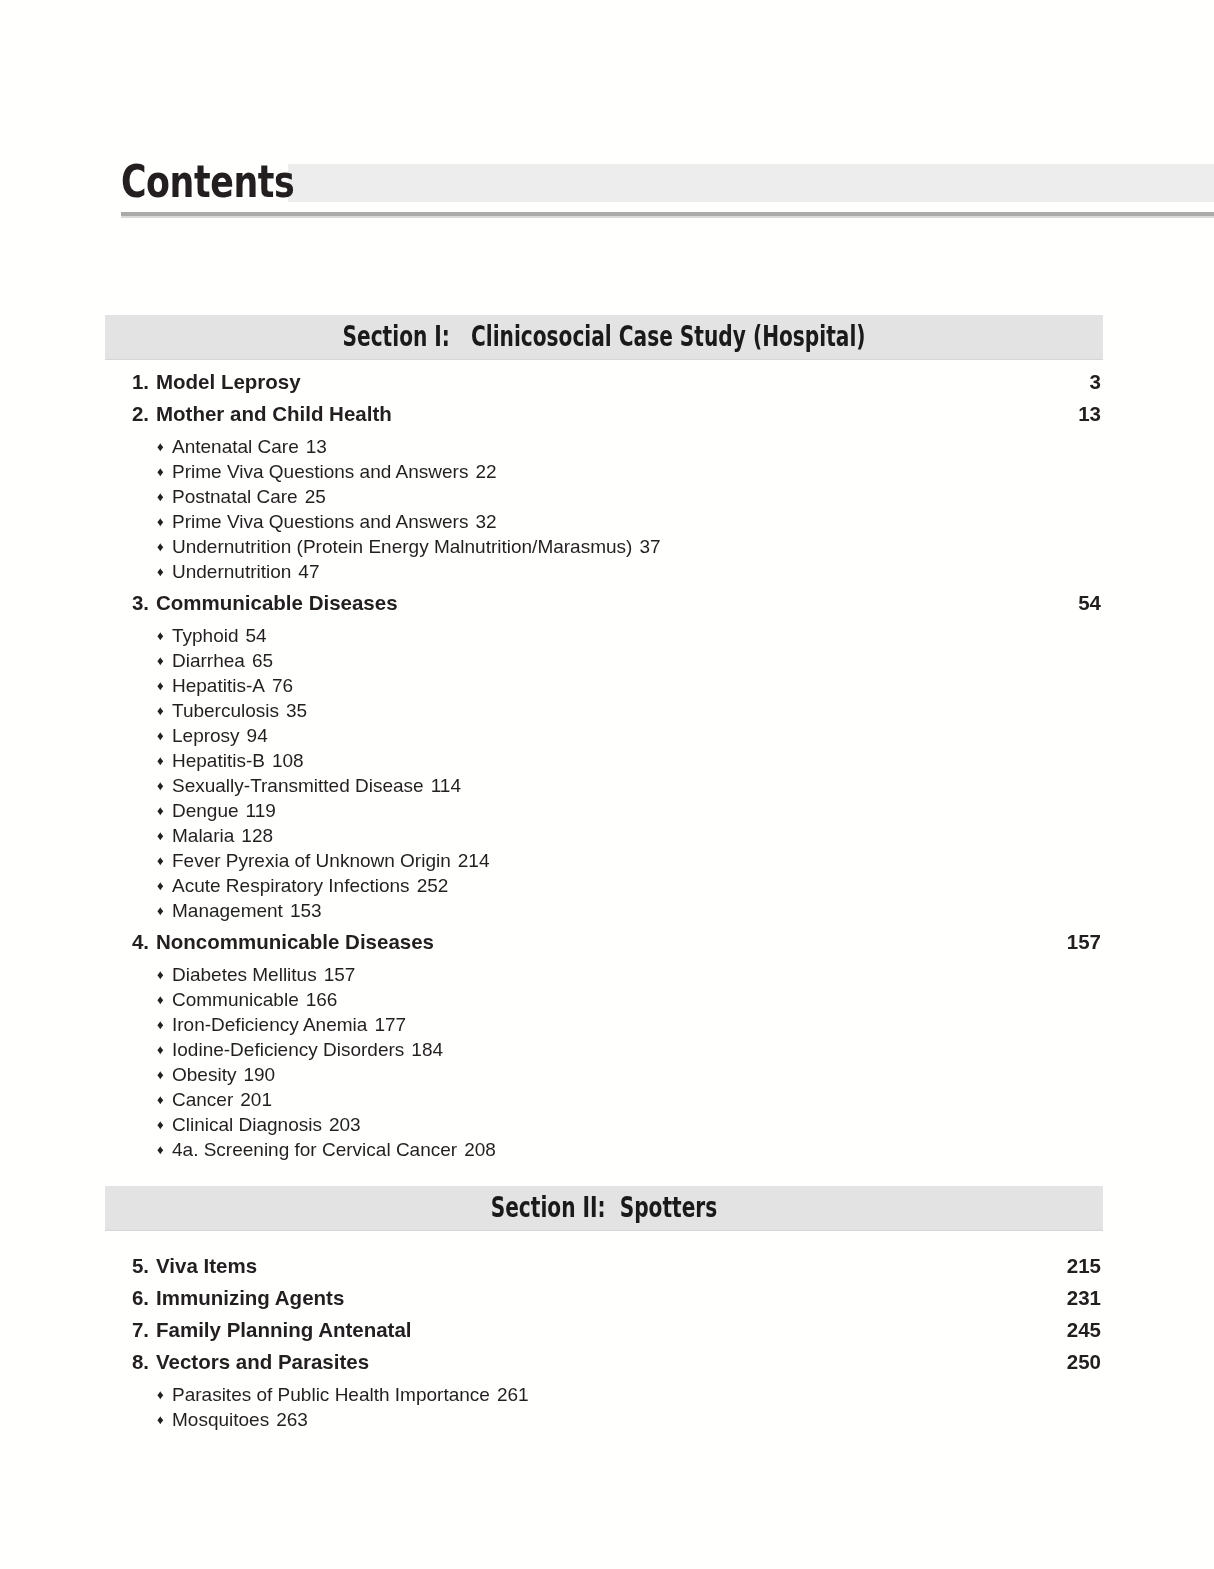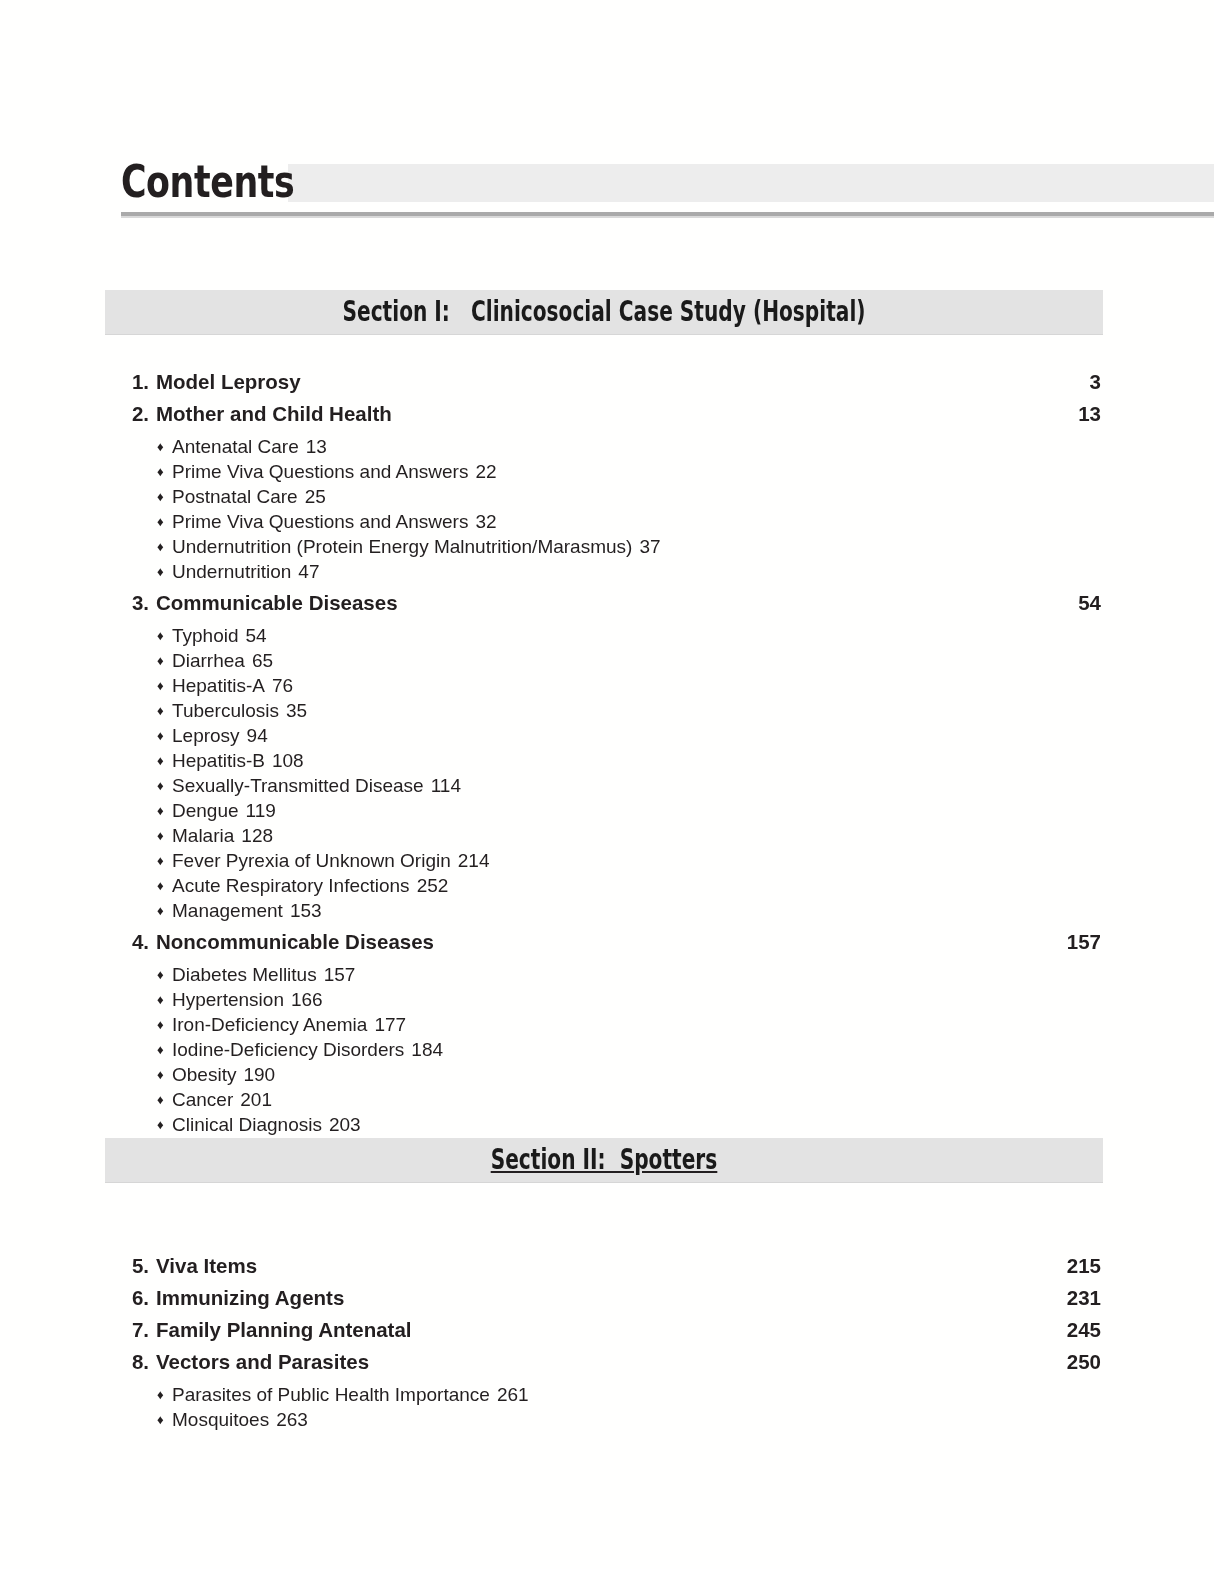--- a/index.html
+++ b/index.html
@@ -163,21 +163,21 @@
 
 <div class="page">
 
   <div class="masthead">
     <div class="masthead-bar"></div>
     <div class="masthead-title">Contents</div>
     <div class="masthead-rule"></div>
   </div>
 
   <div id="toc-root">
-      <div class="section-band" style="top: 290px;">
+      <div class="section-band" style="top: 315px;">
         <span class="section-band-label">Section I:   Clinicosocial Case Study (Hospital)</span>
       </div>
       <div class="entries" style="top: 370px;">
         <div class="chapter">
           <div class="chapter-line" style="height: 32px;">
             <span class="chapter-num">1.</span>
             <span class="chapter-title">Model Leprosy</span>
             <span class="chapter-page">3</span>
           </div>
         </div>
@@ -213,30 +213,30 @@
           <div class="subentry" style="height: 25px;"><span class="bullet">♦</span><span class="sub-text">Acute Respiratory Infections</span><span class="sub-page">252</span></div>
           <div class="subentry" style="height: 25px;"><span class="bullet">♦</span><span class="sub-text">Management</span><span class="sub-page">153</span></div>
         </div>
         <div class="chapter" style="margin-bottom: 7px;">
           <div class="chapter-line" style="height: 32px;">
             <span class="chapter-num">4.</span>
             <span class="chapter-title">Noncommunicable Diseases</span>
             <span class="chapter-page">157</span>
           </div>
           <div class="subentry" style="height: 25px;"><span class="bullet">♦</span><span class="sub-text">Diabetes Mellitus</span><span class="sub-page">157</span></div>
-          <div class="subentry" style="height: 25px;"><span class="bullet">♦</span><span class="sub-text">Hypertension</span><span class="sub-page">166</span></div>
+          <div class="subentry" style="height: 25px;"><span class="bullet">♦</span><span class="sub-text">Communicable</span><span class="sub-page">166</span></div>
           <div class="subentry" style="height: 25px;"><span class="bullet">♦</span><span class="sub-text">Iron-Deficiency Anemia</span><span class="sub-page">177</span></div>
           <div class="subentry" style="height: 25px;"><span class="bullet">♦</span><span class="sub-text">Iodine-Deficiency Disorders</span><span class="sub-page">184</span></div>
           <div class="subentry" style="height: 25px;"><span class="bullet">♦</span><span class="sub-text">Obesity</span><span class="sub-page">190</span></div>
           <div class="subentry" style="height: 25px;"><span class="bullet">♦</span><span class="sub-text">Cancer</span><span class="sub-page">201</span></div>
           <div class="subentry" style="height: 25px;"><span class="bullet">♦</span><span class="sub-text">Clinical Diagnosis</span><span class="sub-page">203</span></div>
           <div class="subentry" style="height: 25px;"><span class="bullet">♦</span><span class="sub-text">4a. Screening for Cervical Cancer</span><span class="sub-page">208</span></div>
         </div>
       </div>
-      <div class="section-band" style="top: 1138px; text-decoration: underline;">
+      <div class="section-band" style="top: 1186px;">
         <span class="section-band-label">Section II:  Spotters</span>
       </div>
       <div class="entries" style="top: 1254px;">
         <div class="chapter">
           <div class="chapter-line" style="height: 32px;">
             <span class="chapter-num">5.</span>
             <span class="chapter-title">Viva Items</span>
             <span class="chapter-page">215</span>
           </div>
         </div>

